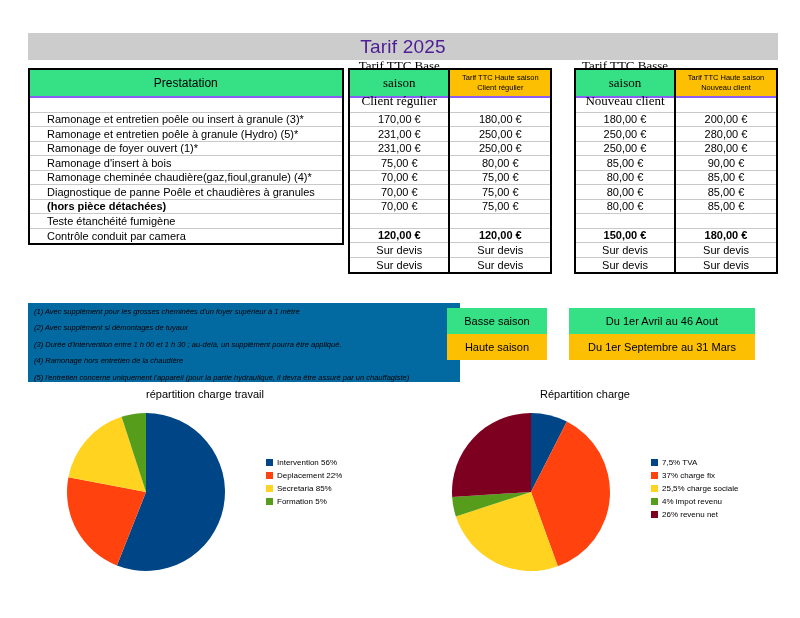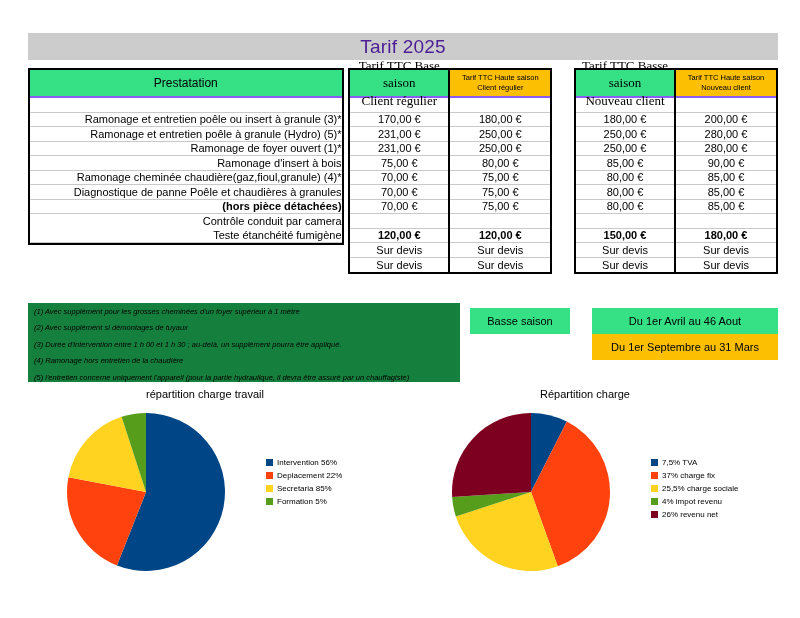--- a/index.html
+++ b/index.html
@@ -90,47 +90,47 @@
     height: 14.5px;
     box-sizing: border-box;
     border-bottom: 1px solid #c9c9c9;
     display: flex;
     align-items: center;
     font-size: 11px;
     white-space: nowrap;
     overflow: hidden;
   }
   .row.last { border-bottom: none; }
-  .row.lbl { padding-left: 17px; justify-content: flex-end; }
+  .row.lbl { padding-left: 17px; justify-content: flex-start; }
   .row.val { justify-content: center; font-size: 11px; }
   .row.bold { font-weight: bold; }
 
   
   #footnotes {
     position: absolute;
     left: 28px;
     top: 303px;
     width: 432px;
     height: 79px;
-    background: #15803d;
+    background: #0369a1;
     padding: 5px 6px 0 6px;
     box-sizing: border-box;
   }
   #footnotes .fn {
     font-size: 7.5px;
     font-style: italic;
     line-height: 1.05;
     margin-bottom: 8.5px;
     white-space: nowrap;
   }
 
   
   #season-legend {
     position: absolute;
-    left: 470px;
+    left: 447px;
     top: 308px;
     display: flex;
   }
   .season-col { display: flex; flex-direction: column; }
   .season-col.names { width: 100px; margin-right: 22px; }
   .season-col.dates { width: 186px; }
   .season-cell {
     height: 26px;
     display: flex;
     align-items: center;
@@ -204,25 +204,25 @@
           </div>
           <div class="row lbl">
             <span>Ramonage cheminée chaudière(gaz,fioul,granule) (4)*</span>
           </div>
           <div class="row lbl">
             <span>Diagnostique de panne Poêle et chaudières à granules</span>
           </div>
           <div class="row lbl bold">
             <span>(hors pièce détachées)</span>
           </div>
+          <div class="row lbl">
+            <span>Teste étanchéité fumigène</span>
+          </div>
           <div class="row lbl last">
             <span>Contrôle conduit par camera</span>
-          </div>
-          <div class="row lbl">
-            <span>Teste étanchéité fumigène</span>
           </div>
         </div>
     </div>
 
     <div class="gap-sm"></div>
 
     <div class="col-block blk-group">
       <div class="sub left">
         <div class="hdr hdr-base">
           <span>
@@ -421,20 +421,21 @@
     <div class="fn">(1) Avec supplément pour les grosses cheminées d'un foyer supérieur à 1 mètre</div>
     <div class="fn">(2) Avec supplément si démontages de tuyaux</div>
     <div class="fn">(3) Durée d'intervention entre 1 h 00 et 1 h 30 ; au-delà, un supplément pourra être appliqué.</div>
     <div class="fn">(4) Ramonage hors entretien de la chaudière</div>
     <div class="fn">(5) l'entretien concerne uniquement l'appareil (pour la partie hydraulique, il devra être assuré par un chauffagiste)</div>
   </div>
 
 <div id="season-legend">
   <div class="season-col names">
     <div class="season-cell low">Basse saison</div>
+    <div class="season-cell high">Haute saison</div>
   </div>
   <div class="season-col dates">
     <div class="season-cell low">Du 1er Avril au 46 Aout</div>
     <div class="season-cell high">Du 1er Septembre au 31 Mars</div>
   </div>
 </div>
 
 <div class="chart-block" id="chart-left">
   <div class="chart-title">répartition charge travail</div>
   <div class="chart-body">

